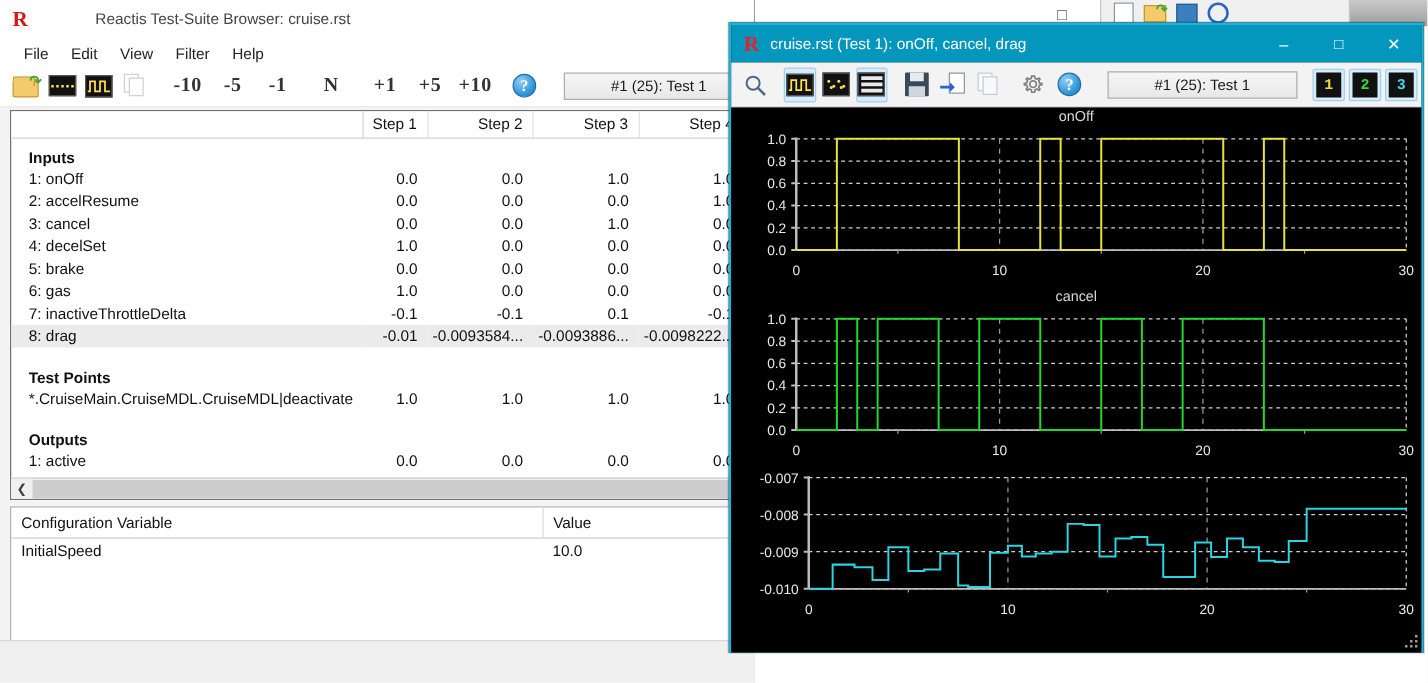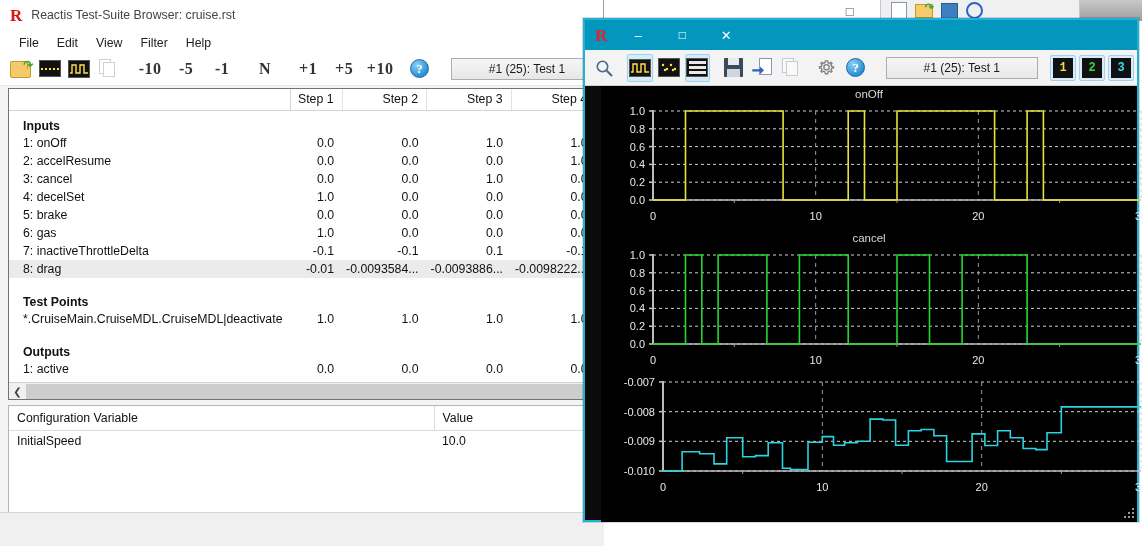--- a/index.html
+++ b/index.html
@@ -30,21 +30,21 @@
   .main-window {
     position: absolute; left: 0; top: 0; width: 604px; height: 546px;
     background: #f4f4f4; border-right: 1px solid #a0a0a0;
   }
   .mw-titlebar {
     height: 30px; display: flex; align-items: center; padding-left: 10px;
     background: #ffffff; color:#1a1a1a; font-size: 12px;
   }
   .r-logo { color:#d31a12; font-weight: bold; font-size: 17px;
             font-family:"Liberation Serif", serif; margin-right: 9px; line-height:1; }
-  .mw-title { color: #444; font-size: 12.3px; }
+  .mw-title { color: #444; font-size: 12.3px; margin-left: 45px; }
 
   .menubar { height: 22px; display:flex; align-items:flex-end; gap: 0px;
              background:#fff; padding-left: 10px; font-size: 12.3px; color:#222; }
   .menubar .mi { padding: 2px 9px; cursor: default; }
 
   .toolbar { height: 34px; display:flex; align-items:center; gap: 0px;
              background:#fff; padding-left: 8px; border-bottom: 1px solid #e6e6e6; }
   .tb-btn { width: 30px; height: 28px; display:flex; align-items:center;
             justify-content:center; margin-right: 2px; }
   .tb-step { min-width: 30px; height: 26px; display:flex; align-items:center;
@@ -173,21 +173,21 @@
      height:7px; background:#e7eaee; }
   .ico-save::after { content:''; position:absolute; left:3px; bottom:0; width:13px;
      height:8px; background:#cfd6de; }
   .ico-export { position:relative; width:19px; height:19px; }
   .ico-export .pg { position:absolute; right:0; top:0; width:13px; height:17px;
      background:#fff; border:1px solid #8899ab; }
   .ico-export .ar { position:absolute; left:-1px; top:4px; color:#2a64c8; font-size:15px;
      line-height:1; font-weight:bold; }
   .ico-gear svg { display:block; }
 
-  .plots { background:#000; height: 436px; padding: 0; position:relative;margin-left:16px; }
+  .plots { background:#000; height: 436px; padding: 0; position:relative; }
   .plot { position:relative; width:100%; }
   .plot-title { text-align:center; color:#d8d8d8; font-size: 11.5px; padding-top:2px;
      height: 17px;}
   .plot svg { display:block; }
 
   .resize-grip { position:absolute; right:3px; bottom:2px; width:12px; height:12px; }
   .resize-grip i { position:absolute; width:2px; height:2px; background:#9a9a9a; }
 
   .tick-lbl { fill:#e8e8e8; font-size:11px; font-family:"Liberation Sans", sans-serif; }
 </style>
@@ -404,20 +404,21 @@
       </table>
     </div>
 
     <div class="statusbar"></div>
   </div>
 
   <div class="plot-window">
 
     <div class="pw-titlebar">
       <span class="r-logo">R</span>
+      <span class="pw-title">cruise.rst (Test 1): onOff, cancel, drag</span>
       <span class="pw-ctrls">
         <div>–</div>
         <div style="font-size:12px;">□</div>
         <div>✕</div>
       </span>
     </div>
 
     <div class="pw-toolbar">
       <div class="pw-tb-btn">
         <span class="ico-mag">

